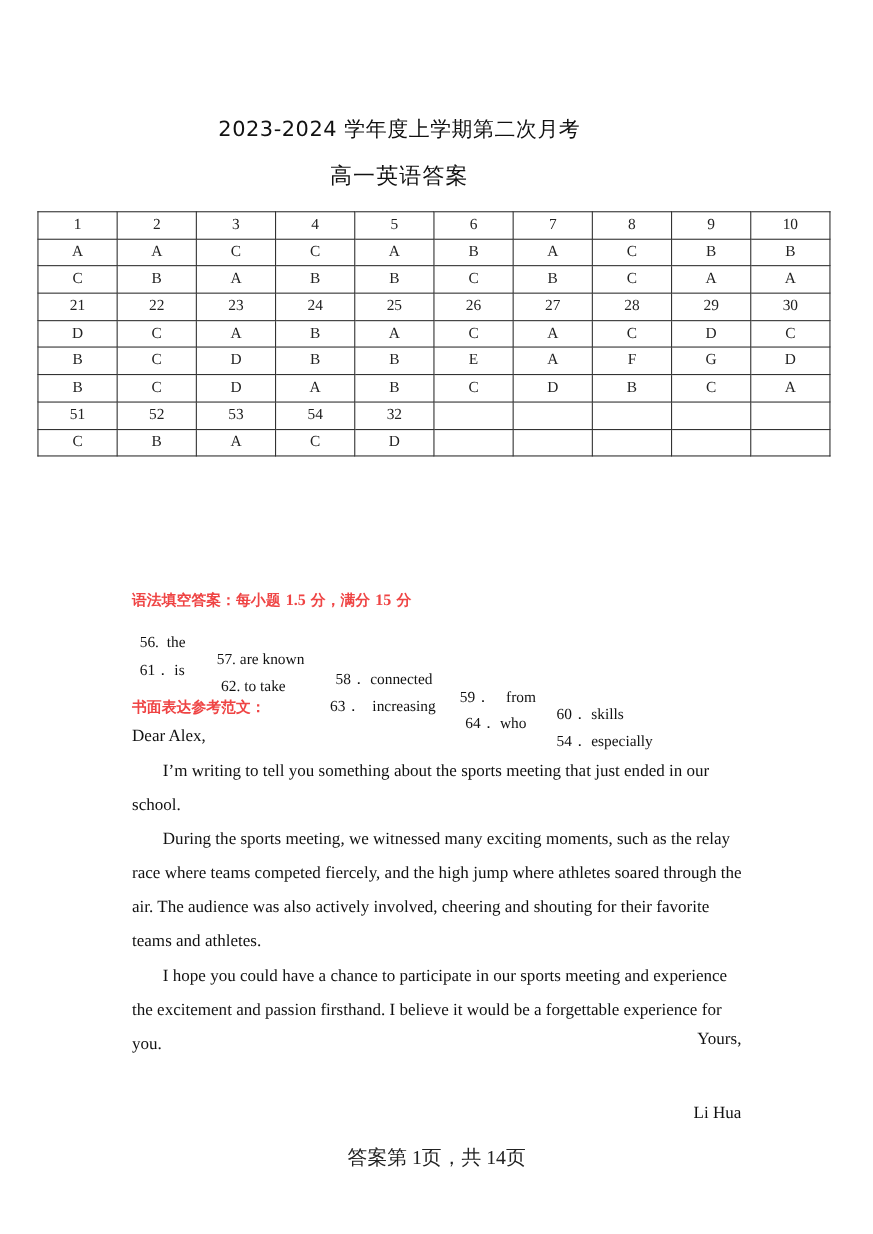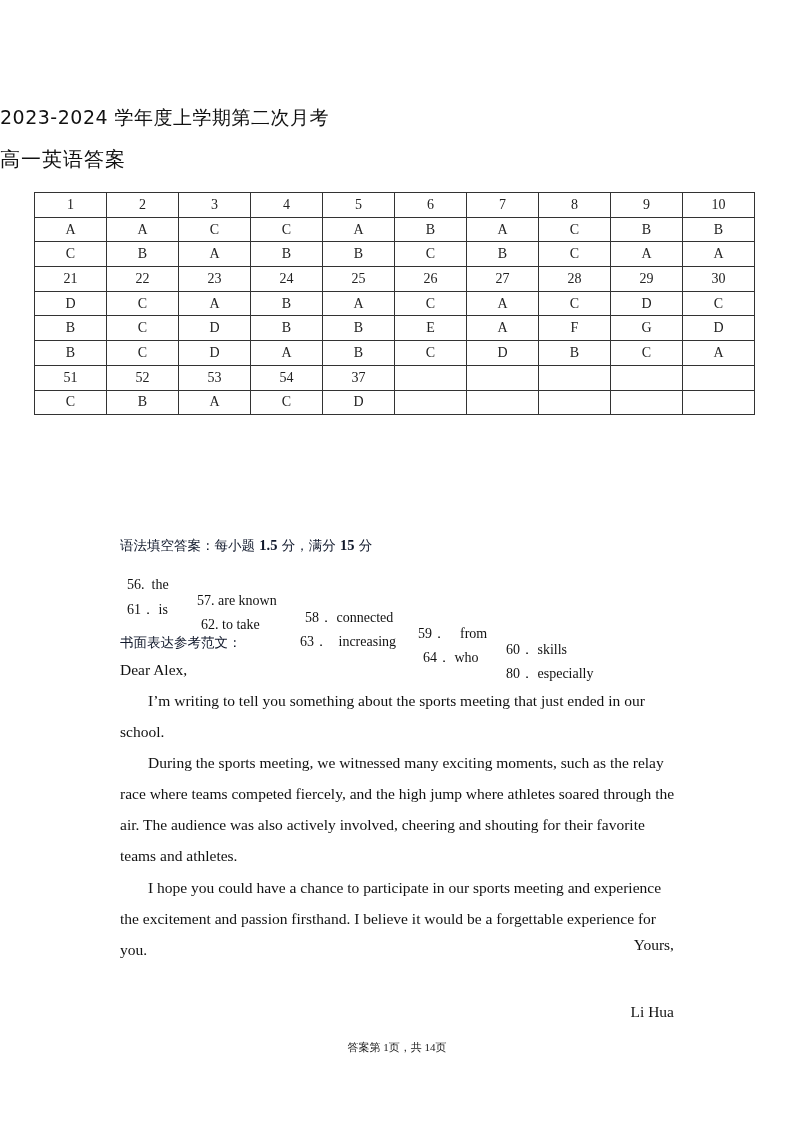--- a/index.html
+++ b/index.html
@@ -1,29 +1,29 @@
 <!DOCTYPE html>
 <html><head>
 <meta charset="utf-8">
 <style>
   html, body { margin: 0; padding: 0; background: #ffffff; }
   body { width: 794px; height: 1122px; position: relative; overflow: hidden; color: #111; font-family: "Liberation Serif", "DejaVu Serif", serif; }
-  .title { position: absolute; left: 0; width: 726px; text-align: left; font-family: "DejaVu Sans", "Liberation Sans", sans-serif; color: #111; }
+  .title { position: absolute; left: 0; width: 726px; text-align: center; font-family: "DejaVu Sans", "Liberation Sans", sans-serif; color: #111; }
   .title1 { top: 105px; font-size: 19px; letter-spacing: 0.5px; }
   .title2 { top: 146px; font-size: 20px; letter-spacing: 1px; }
   table.answers { position: absolute; left: 34px; top: 192px; width: 721px; border-collapse: collapse; table-layout: fixed; }
   table.answers td { border: 1px solid #333; height: 23.7px; padding: 0; text-align: center; vertical-align: middle; font-size: 14px; font-family: "Liberation Serif", "DejaVu Serif", serif; color: #222; }
-  .sec-head { position: absolute; left: 120px; font-family: "DejaVu Sans", "Liberation Sans", sans-serif; font-weight: normal; font-size: 13.5px; color: #0f172a; }
+  .sec-head { position: absolute; left: 120px; font-family: "DejaVu Sans", "Liberation Sans", sans-serif; font-weight: bold; font-size: 13.5px; color: #ef4444; }
   .sec-head b { font-family: "Liberation Serif", serif; font-size: 14.5px; }
   .fill-row { position: absolute; left: 127px; font-size: 14px; white-space: pre; }
   .fill-item { position: absolute; white-space: nowrap; }
   .para { position: absolute; left: 120px; width: 560px; font-size: 15.5px; line-height: 31px; }
   .para .indent { display: inline-block; width: 28px; }
   .sign { position: absolute; right: 120px; font-size: 15.5px; text-align: right; }
-  .footer { position: absolute; top: 1040px; left: 0; width: 794px; text-align: center; font-size: 11px; color: #222; font-family: "Liberation Serif", "DejaVu Serif", serif; }
+  .footer { position: absolute; top: 1040px; left: 0; width: 794px; text-align: center; font-size: 18px; color: #222; font-family: "Liberation Serif", "DejaVu Serif", serif; }
 </style>
 </head>
 <body>
 
 <div class="title title1">2023-2024 学年度上学期第二次月考</div>
 <div class="title title2">高一英语答案</div>
 
 <table class="answers">
   <tbody id="answer-tbody">
       <tr>
@@ -108,21 +108,21 @@
         <td>D</td>
         <td>B</td>
         <td>C</td>
         <td>A</td>
       </tr>
       <tr>
         <td>51</td>
         <td>52</td>
         <td>53</td>
         <td>54</td>
-        <td>37</td>
+        <td>32</td>
         <td></td>
         <td></td>
         <td></td>
         <td></td>
         <td></td>
       </tr>
       <tr>
         <td>C</td>
         <td>B</td>
         <td>A</td>
@@ -147,21 +147,21 @@
   <span class="fill-item" style="left:178px;"><span>58．</span>&nbsp;<span>connected</span></span>
   <span class="fill-item" style="left:291px;"><span>59．</span>&nbsp;&nbsp;&nbsp;&nbsp;<span>from</span></span>
   <span class="fill-item" style="left:379px;"><span>60．</span>&nbsp;<span>skills</span></span>
 </div>
 
 <div class="fill-row" style="top:585px;">
   <span class="fill-item" style="left:0px;"><span>61．</span>&nbsp;<span>is</span></span>
   <span class="fill-item" style="left:74px;"><span>62.</span>&nbsp;<span>to take</span></span>
   <span class="fill-item" style="left:173px;"><span>63．</span>&nbsp;&nbsp;&nbsp;<span>increasing</span></span>
   <span class="fill-item" style="left:296px;"><span>64．</span>&nbsp;<span>who</span></span>
-  <span class="fill-item" style="left:379px;"><span>80．</span>&nbsp;<span>especially</span></span>
+  <span class="fill-item" style="left:379px;"><span>54．</span>&nbsp;<span>especially</span></span>
 </div>
 
 <div class="sec-head" style="top:634px;">书面表达参考范文：</div>
 
 <div class="para" style="top:654px;">Dear Alex,</div>
 
 <div class="para" style="top:685px;"><span class="indent"></span><span>I’m writing to tell you something about the sports meeting that just ended in our school.</span></div>
 
 <div class="para" style="top:747px;"><span class="indent"></span><span>During the sports meeting, we witnessed many exciting moments, such as the relay race where teams competed fiercely, and the high jump where athletes soared through the air. The audience was also actively involved, cheering and shouting for their favorite teams and athletes.</span></div>
 

